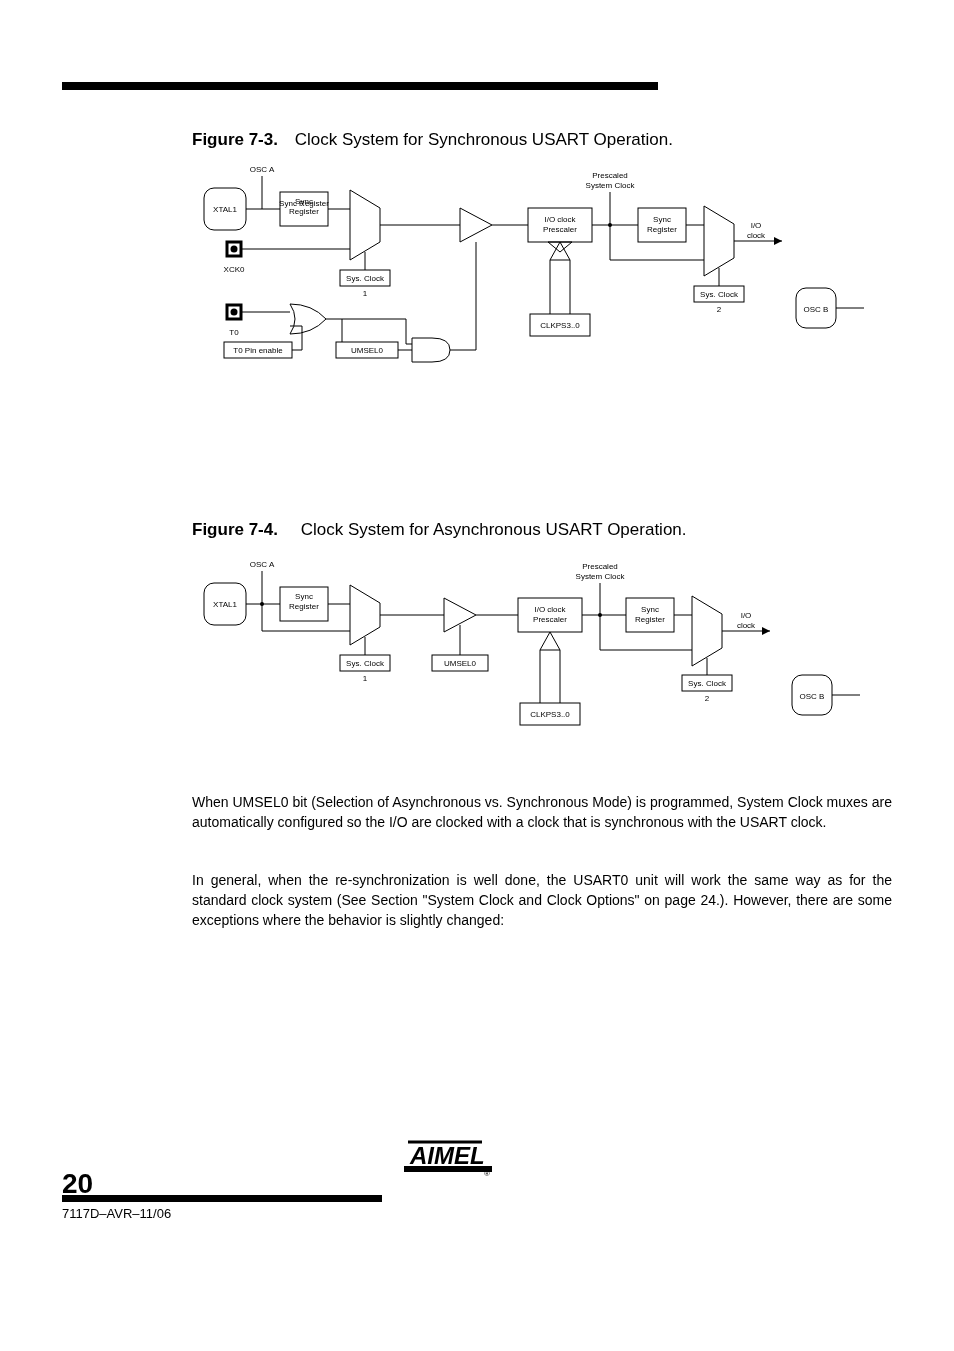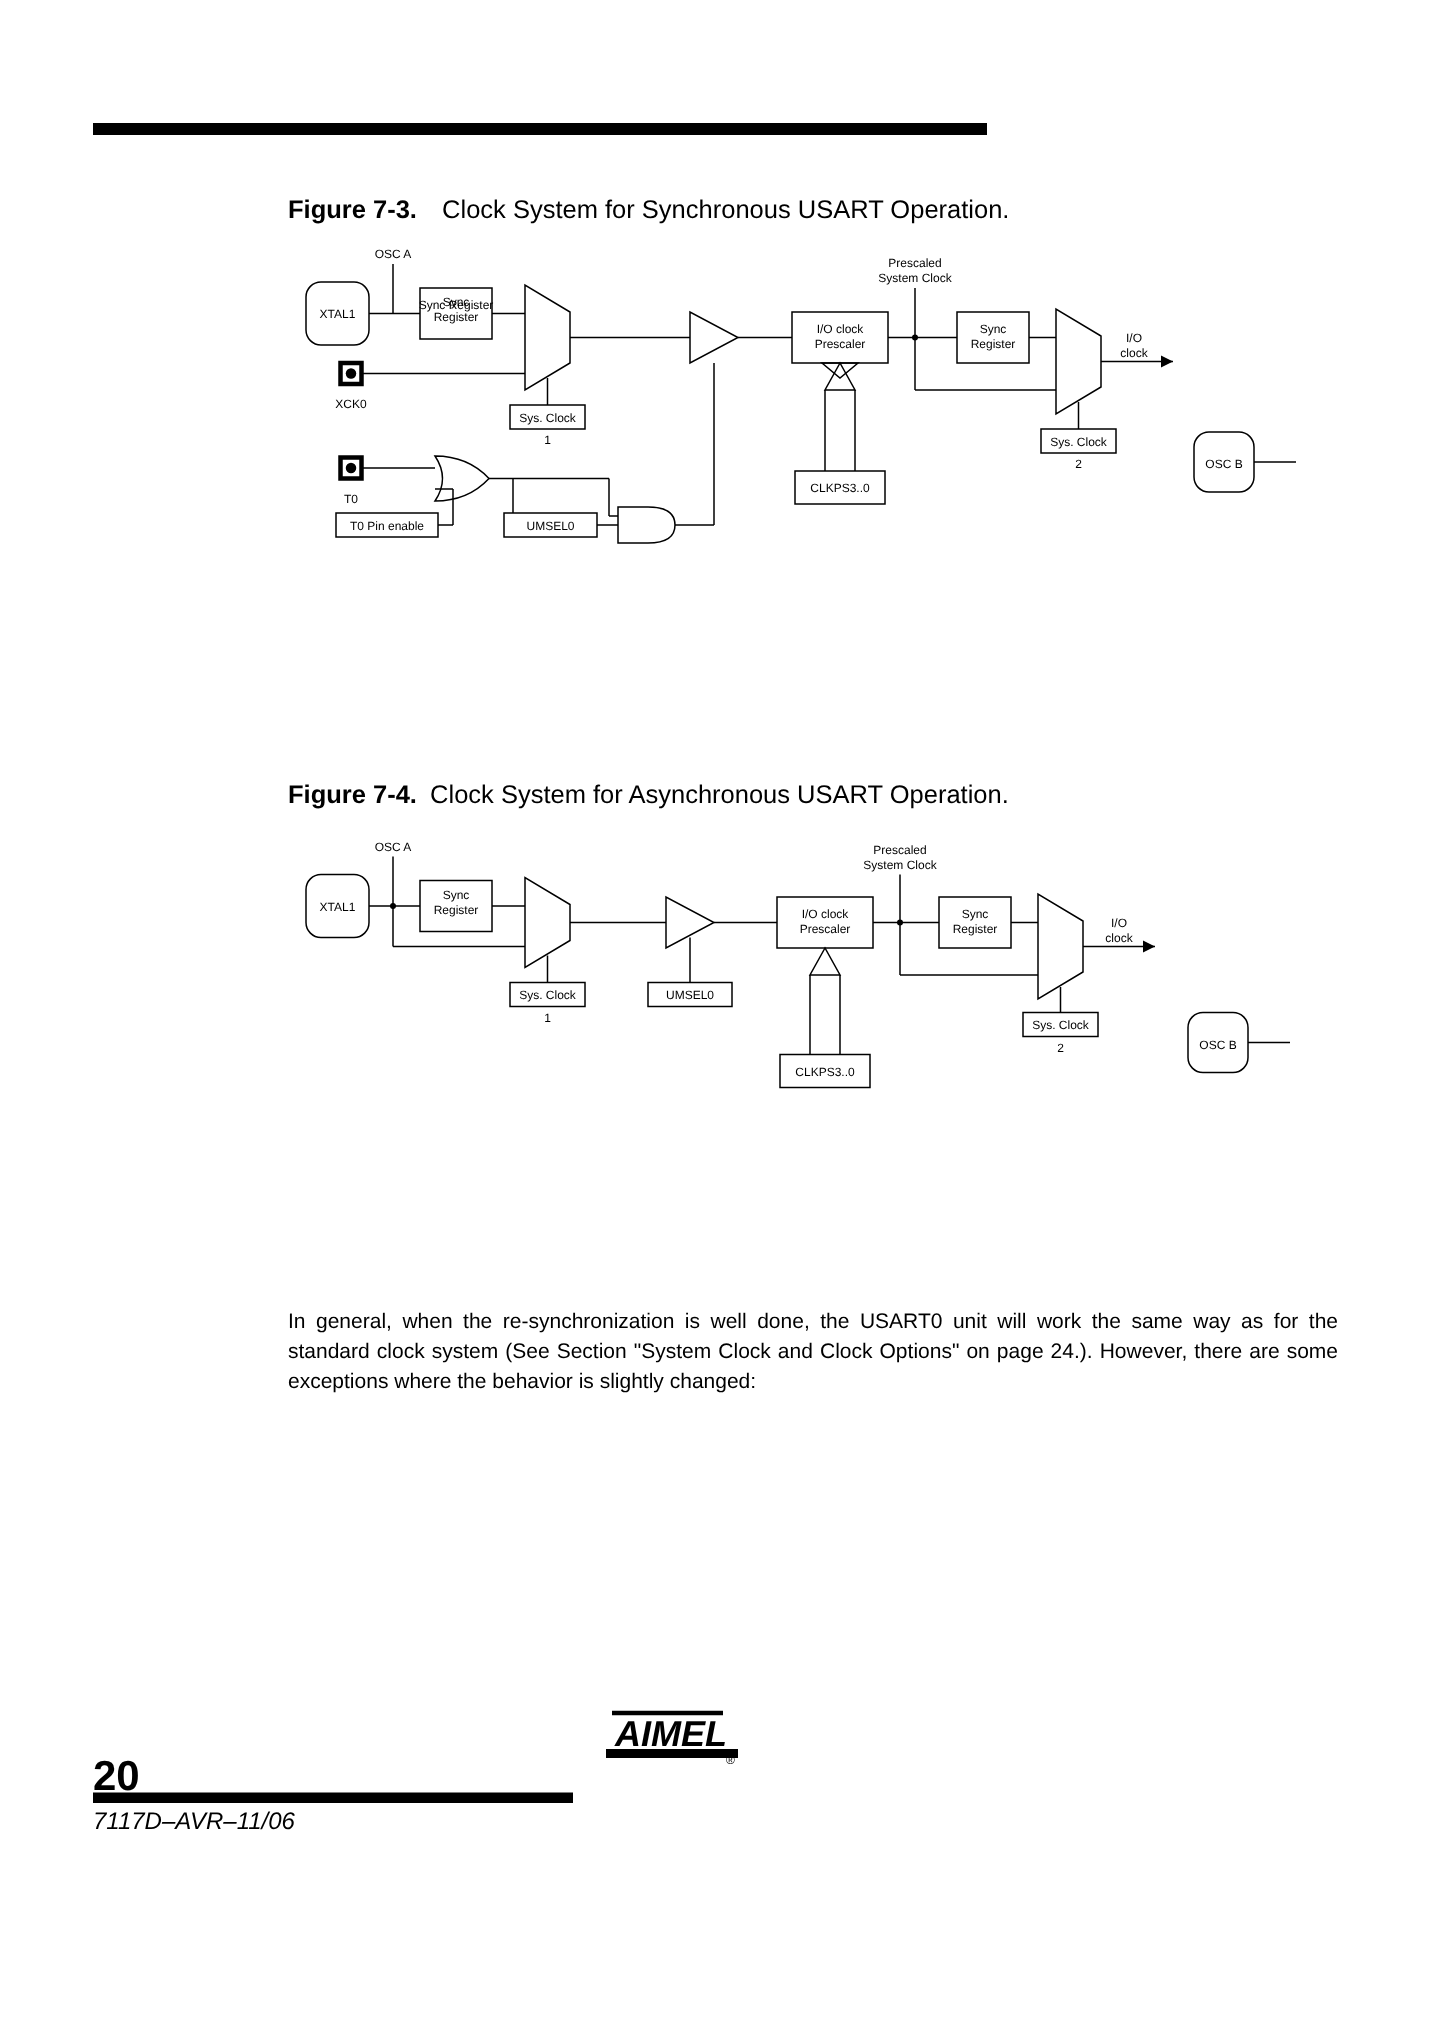--- a/index.html
+++ b/index.html
@@ -59,22 +59,21 @@
     position: absolute;
     left: 62px;
     top: 1168px;
     font-size: 28px;
     font-weight: bold;
   }
   .footer-docid {
     position: absolute;
     left: 62px;
     top: 1206px;
-    font-size: 16px;
-    font-style: italic;
+    font-size: 13px;
   }
   .logo {
     position: absolute;
     left: 404px;
     top: 1136px;
   }
   .logo svg { display: block; }
 
   
   svg.diagram {
@@ -206,21 +205,21 @@
 
     <line x1="214" y1="184" x2="214" y2="159" stroke="#000"></line>
     <line x1="214" y1="159" x2="150" y2="159" stroke="#000"></line>
 
     <line x1="258" y1="190" x2="284" y2="190" stroke="#000"></line>
     <line x1="284" y1="190" x2="284" y2="82" stroke="#000"></line>
   </svg>
 
   <div class="figcaption figtitle2">
     <span style="font-weight:bold">Figure 7-4.</span>
-    <span style="font-weight:normal;margin-left:4px">Clock System for Asynchronous USART Operation.</span>
+    <span style="font-weight:normal;margin-left:18px">Clock System for Asynchronous USART Operation.</span>
   </div>
 
   <svg class="diagram" style="left:192px; top:555px;" width="680" height="210">
 
     <rect x="12" y="28" width="42" height="42" rx="10" ry="10" fill="none" stroke="#000"></rect>
     <text x="33" y="52" text-anchor="middle" font-size="8">XTAL1</text>
     <line x1="54" y1="49" x2="88" y2="49" stroke="#000"></line>
     <line x1="70" y1="49" x2="70" y2="16" stroke="#000"></line>
     <circle cx="70" cy="49" r="2" fill="#000"></circle>
     <text x="70" y="12" text-anchor="middle" font-size="8">OSC A</text>
@@ -282,20 +281,21 @@
     <line x1="530" y1="76" x2="578" y2="76" stroke="#000"></line>
     <polygon points="578,76 570,72 570,80" fill="#000"></polygon>
     <text x="554" y="63" text-anchor="middle" font-size="8">I/O</text>
     <text x="554" y="73" text-anchor="middle" font-size="8">clock</text>
 
     <rect x="600" y="120" width="40" height="40" rx="10" ry="10" fill="none" stroke="#000"></rect>
     <text x="620" y="144" text-anchor="middle" font-size="8">OSC B</text>
     <line x1="640" y1="140" x2="668" y2="140" stroke="#000"></line>
   </svg>
 
+  <div class="para" style="left:192px; top:792px; width:700px;">When UMSEL0 bit (Selection of Asynchronous vs. Synchronous Mode) is programmed, System Clock muxes are automatically configured so the I/O are clocked with a clock that is synchronous with the USART clock.</div>
   <div class="para" style="left:192px; top:870px; width:700px;">In general, when the re-synchronization is well done, the USART0 unit will work the same way as for the standard clock system (See Section "System Clock and Clock Options" on page 24.). However, there are some exceptions where the behavior is slightly changed:</div>
 
   <div class="footer-pn">20</div>
   <div class="bottomrule-l"></div>
   <div class="footer-docid">7117D–AVR–11/06</div>
 
   <div class="logo">
     <svg width="88" height="42" viewBox="0 0 88 42">
       <rect x="0" y="30" width="88" height="6" fill="#000"></rect>
       <text x="6" y="28" font-family="Arial Black, Arial" font-weight="900" font-style="italic" font-size="24" fill="#000">AIMEL</text>

